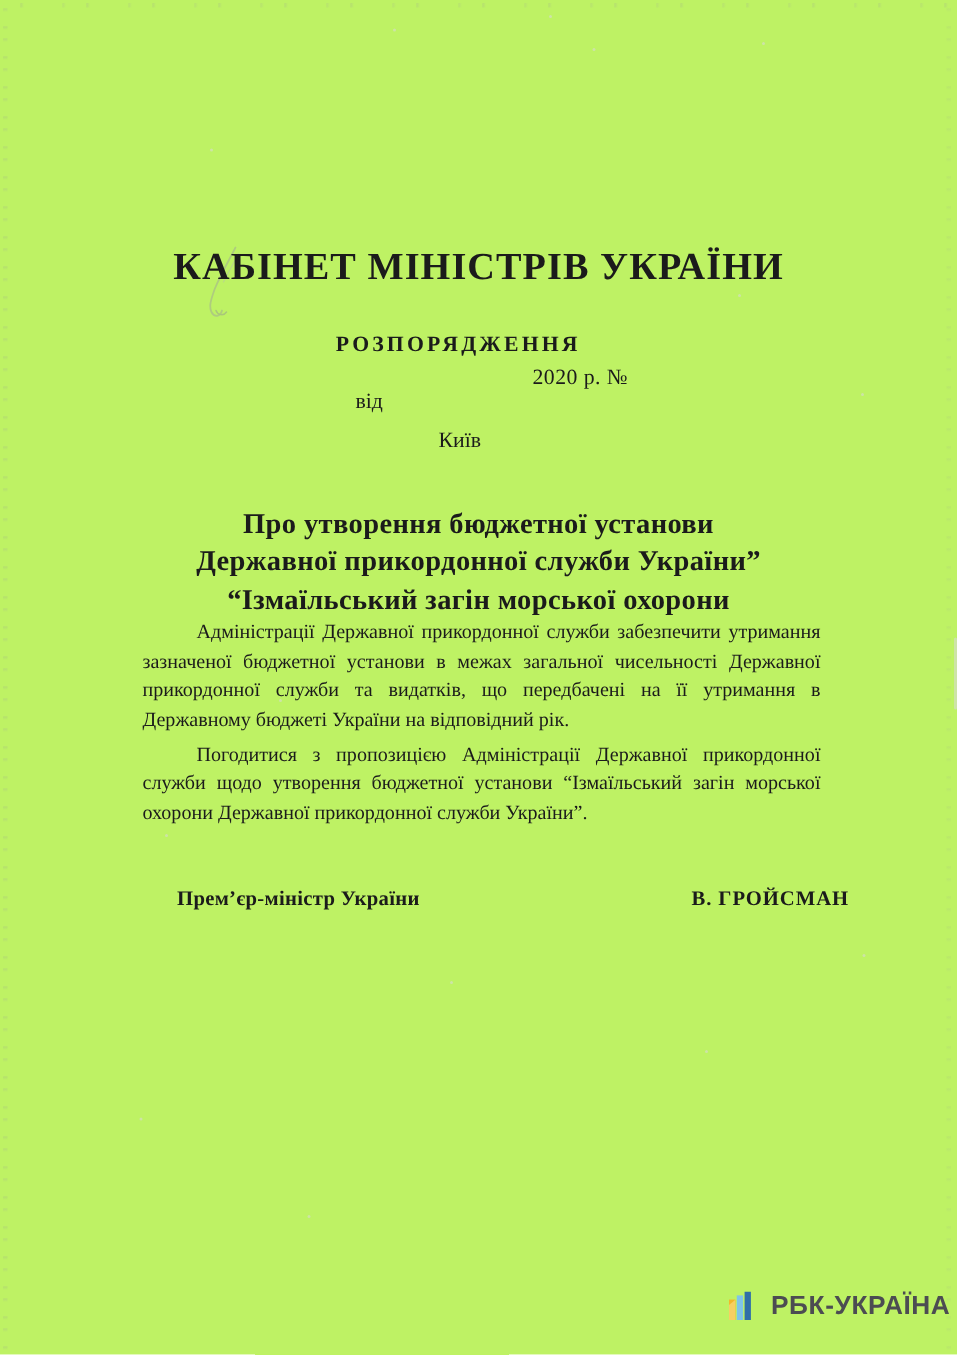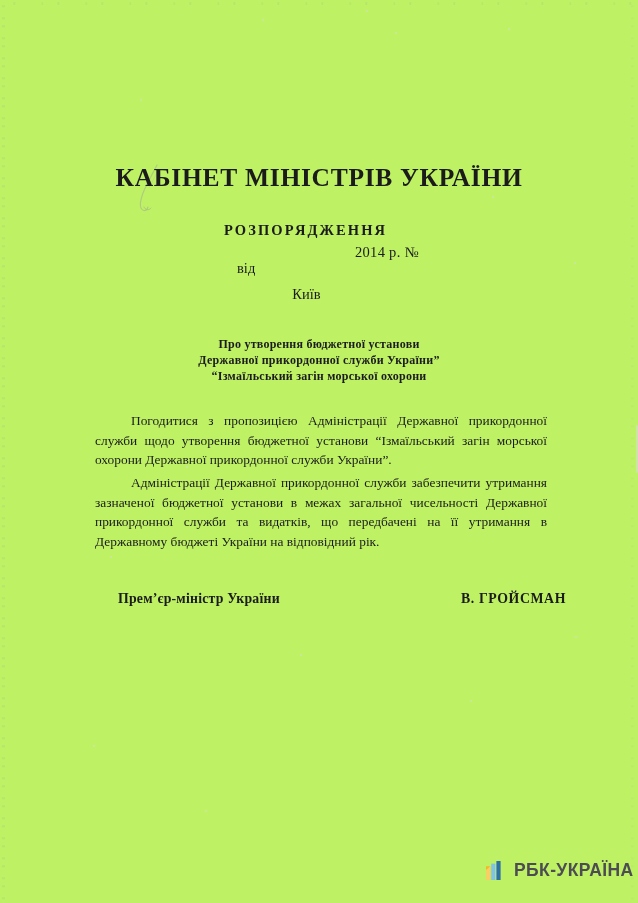--- a/index.html
+++ b/index.html
@@ -131,21 +131,21 @@
     text-align: center;
     font-size: 14.5px;
   }
 
   
   .subject {
     position: absolute;
     left: 0; top: 337px;
     width: 638px;
     text-align: center;
-    font-size: 12px;
+    font-size: 19px;
     font-weight: bold;
     line-height: 1.33;
     letter-spacing: .25px;
   }
   .subject div { white-space: nowrap; }
 
   
   .body-text {
     position: absolute;
     left: 95px;
@@ -240,34 +240,34 @@
       <path d="M26 6 C23 12, 19 19, 16 25" stroke="#b4b4bb" stroke-width=".8" fill="none" stroke-linecap="round"></path>
     </svg>
   </div>
 
   <div class="doc-title">КАБІНЕТ МІНІСТРІВ УКРАЇНИ</div>
 
   <div class="doc-subtitle">РОЗПОРЯДЖЕННЯ</div>
 
   <div class="date-row">
     <span class="from">від</span>
-    <span class="year">2014 р. №</span>
+    <span class="year">2020 р. №</span>
   </div>
 
   <div class="city">Київ</div>
 
   <div class="subject">
     <div>Про утворення бюджетної установи</div>
     <div>Державної прикордонної служби України”</div>
     <div>“Ізмаїльський загін морської охорони</div>
   </div>
 
   <div class="body-text">
+    <p>Адміністрації Державної прикордонної служби забезпечити утримання зазначеної бюджетної установи в межах загальної чисельності Державної прикордонної служби та видатків, що передбачені на її утримання в Державному бюджеті України на відповідний рік.</p>
     <p>Погодитися з пропозицією Адміністрації Державної прикордонної служби щодо утворення бюджетної установи “Ізмаїльський загін морської охорони Державної прикордонної служби України”.</p>
-    <p>Адміністрації Державної прикордонної служби забезпечити утримання зазначеної бюджетної установи в межах загальної чисельності Державної прикордонної служби та видатків, що передбачені на її утримання в Державному бюджеті України на відповідний рік.</p>
   </div>
 
   <div class="signature">
     <span class="post">Прем’єр-міністр України</span>
     <span class="name">В. ГРОЙСМАН</span>
   </div>
 
   <div class="watermark">
     <span>
       <svg class="wm-logo" viewBox="0 0 19 19" aria-hidden="true">

